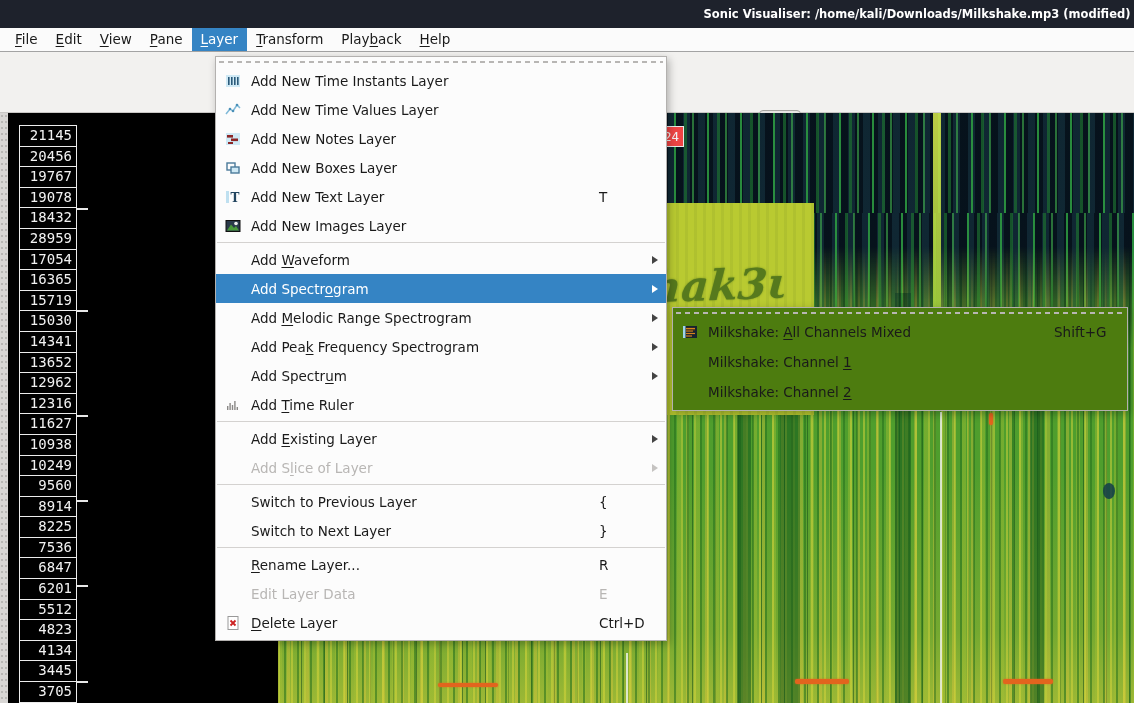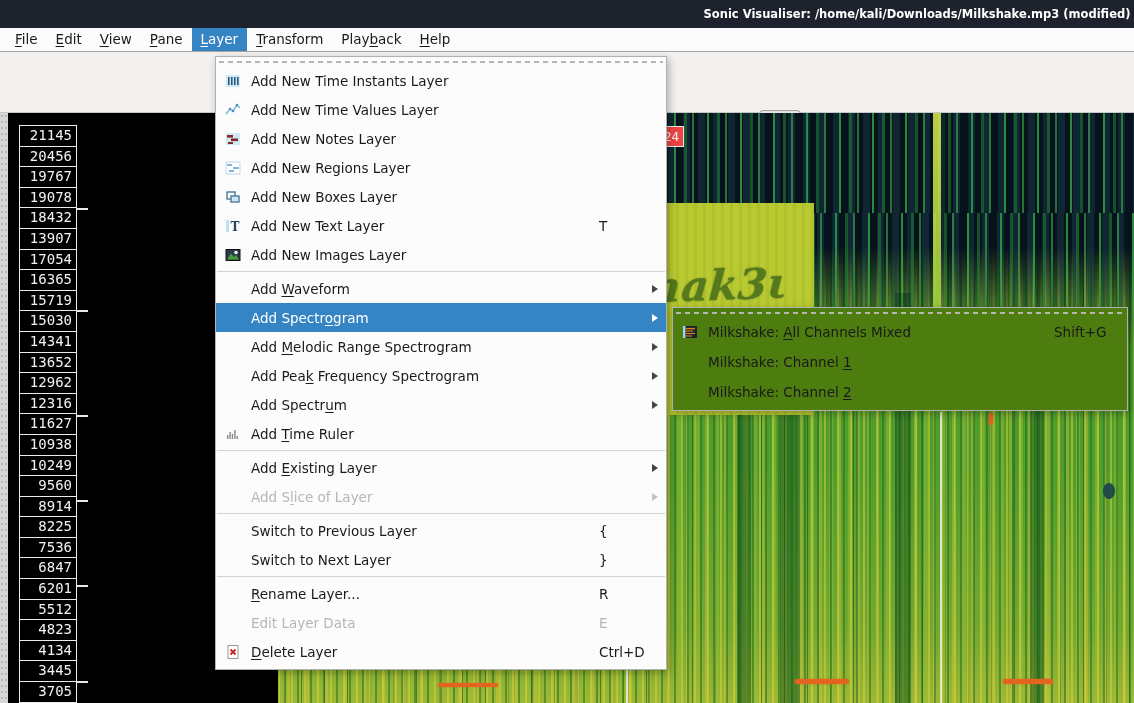--- a/index.html
+++ b/index.html
@@ -265,21 +265,21 @@
     </div>
 
     <div class="corner-label">424</div>
 
     <div class="freq-scale" id="freq-scale">
         <div class="fbox">21145</div>
         <div class="fbox">20456</div>
         <div class="fbox">19767</div>
         <div class="fbox">19078</div>
         <div class="fbox">18432</div>
-        <div class="fbox">13907</div>
+        <div class="fbox">28959</div>
         <div class="fbox">17054</div>
         <div class="fbox">16365</div>
         <div class="fbox">15719</div>
         <div class="fbox">15030</div>
         <div class="fbox">14341</div>
         <div class="fbox">13652</div>
         <div class="fbox">12962</div>
         <div class="fbox">12316</div>
         <div class="fbox">11627</div>
         <div class="fbox">10938</div>
@@ -343,33 +343,20 @@
                 <rect x="6" y="7.5" width="7" height="2.6"></rect>
                 <rect x="3" y="11" width="5" height="2"></rect>
               </g>
             </svg>
           </span>
           <span class="lbl">Add New Notes Layer</span>
         </div>
         <div class="mi">
           <span class="ic">
             <svg width="16" height="16" viewBox="0 0 16 16">
-              <rect x="1" y="2" width="14" height="12" fill="#fff" stroke="#bcd8e8"></rect>
-              <g fill="#7fb9d8">
-                <rect x="2" y="4" width="5" height="2"></rect>
-                <rect x="8" y="7" width="6" height="2"></rect>
-                <rect x="4" y="10" width="5" height="2"></rect>
-              </g>
-            </svg>
-          </span>
-          <span class="lbl">Add New Regions Layer</span>
-        </div>
-        <div class="mi">
-          <span class="ic">
-            <svg width="16" height="16" viewBox="0 0 16 16">
               <rect x="2" y="3" width="8" height="7" fill="none" stroke="#4a7a9a" stroke-width="1.4"></rect>
               <rect x="6" y="7" width="8" height="6" fill="#cfe9f5" stroke="#4a7a9a" stroke-width="1.4"></rect>
             </svg>
           </span>
           <span class="lbl">Add New Boxes Layer</span>
         </div>
         <div class="mi">
           <span class="ic">
             <svg width="16" height="16" viewBox="0 0 16 16">
               <rect x="1" y="2" width="3" height="12" fill="#bfe0f0"></rect>

